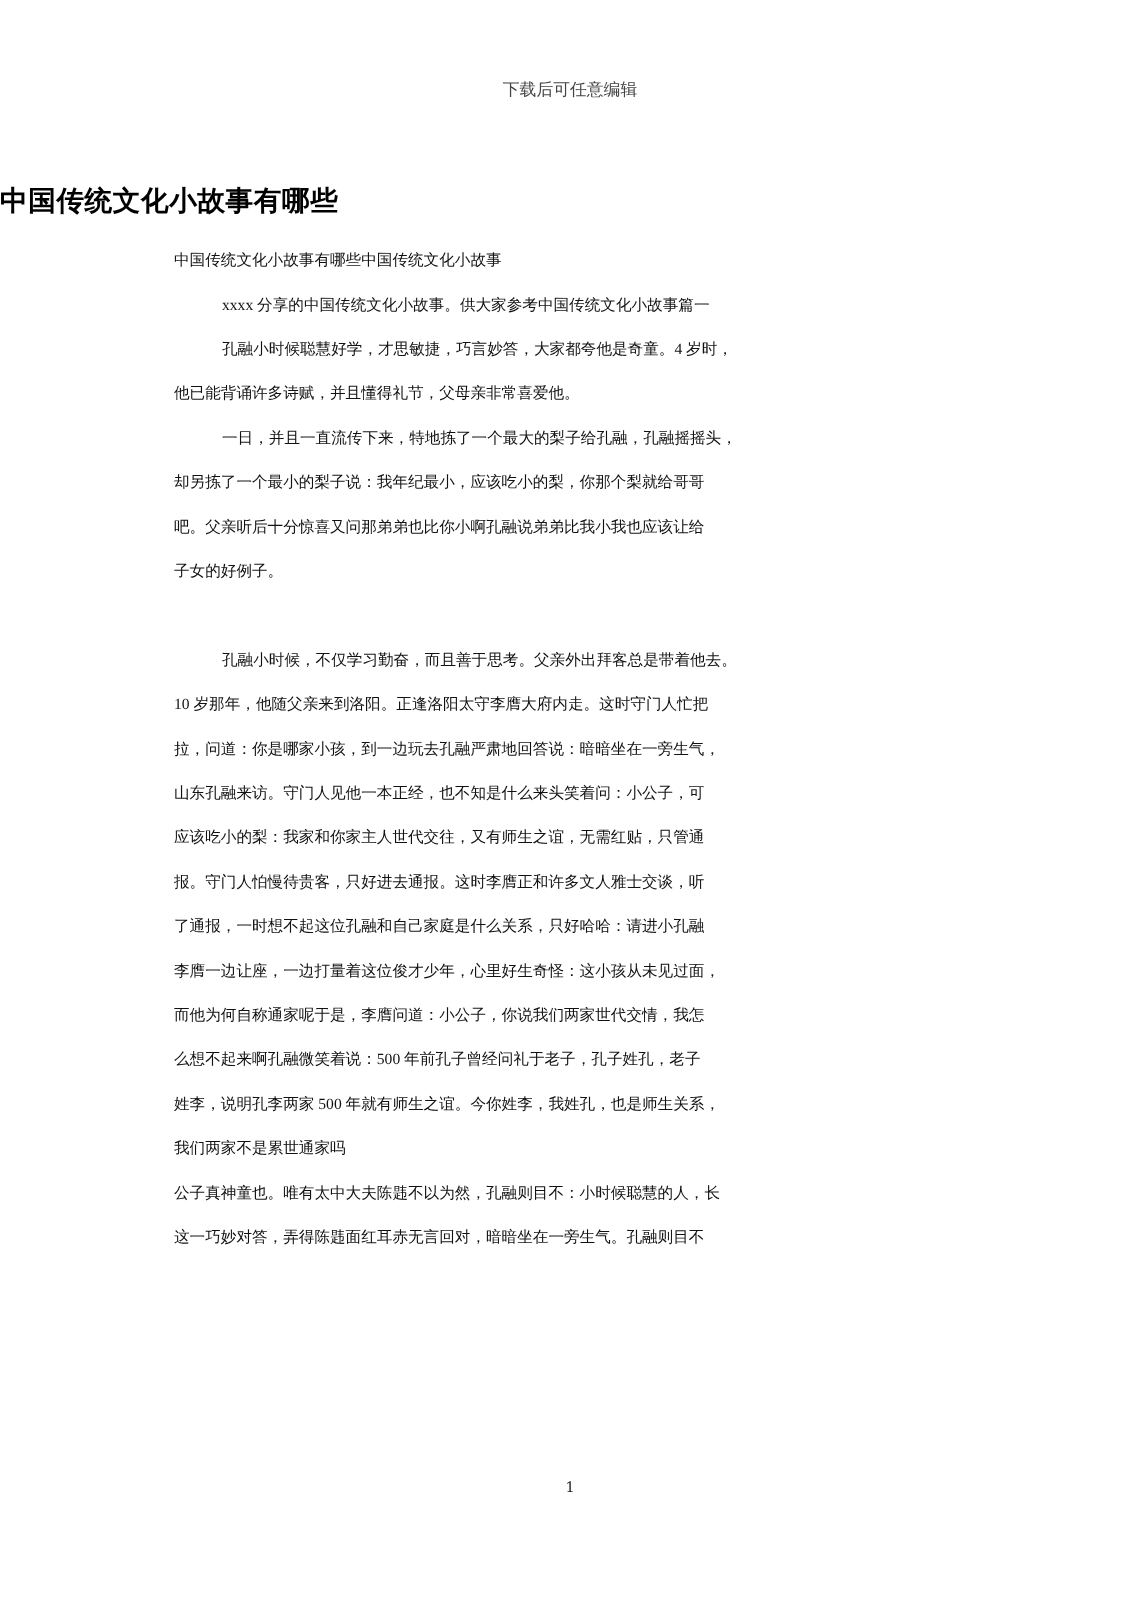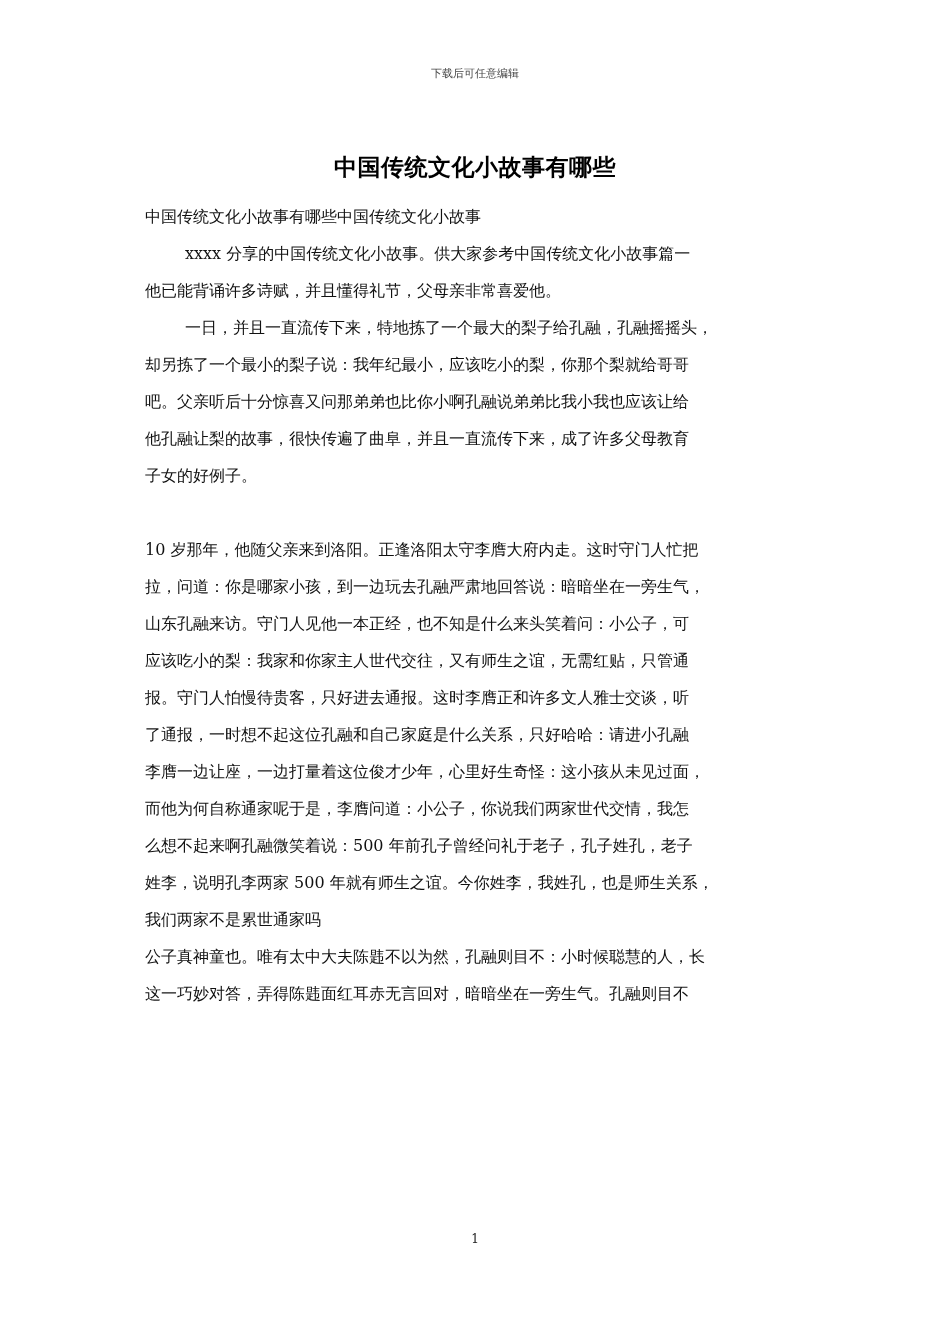--- a/index.html
+++ b/index.html
@@ -1,24 +1,24 @@
 <!DOCTYPE html>
 <html><head>
   <meta charset="utf-8">
   <style>
     html, body { margin: 0; padding: 0; background: #ffffff; }
     body { width: 950px; height: 1344px; position: relative; overflow: hidden;
            font-family: "DejaVu Serif", "Liberation Serif", serif; color: #111; }
     .header-note { position: absolute; top: 66px; left: 0; width: 950px; text-align: center;
-                   font-size: 11px; color: #444; }
-    .title { position: absolute; top: 152px; left: 0; width: 950px; text-align: center;
+                   font-size: 14px; color: #444; }
+    .title { position: absolute; top: 152px; left: 0; width: 950px; text-align: left;
              font-family: "DejaVu Sans", "Liberation Sans", sans-serif;
              font-weight: bold; font-size: 23px; color: #000; letter-spacing: 0.5px; }
     .body { position: absolute; top: 198px; left: 145px; width: 662px;
-            font-size: 16px; line-height: 37px; text-align: justify; }
+            font-size: 13px; line-height: 37px; text-align: justify; font-family: Liberation Serif, serif; }
     .line { display: block; white-space: nowrap; height: 37px; }
     .indent { padding-left: 40px; }
     .gap { height: 37px; display: block; }
     .page-number { position: absolute; top: 1232px; left: 0; width: 950px; text-align: center;
                    font-size: 12px; color: #222; }
   </style>
 </head>
 <body>
 
 <div class="header-note">下载后可任意编辑</div>
@@ -29,33 +29,34 @@
 
   <div>
     <span class="line">中国传统文化小故事有哪些中国传统文化小故事</span>
   </div>
 
   <div>
     <span class="line indent">xxxx 分享的中国传统文化小故事。供大家参考中国传统文化小故事篇一</span>
   </div>
 
   <div>
+    <span class="line indent">孔融小时候聪慧好学，才思敏捷，巧言妙答，大家都夸他是奇童。4 岁时，</span>
     <span class="line">他已能背诵许多诗赋，并且懂得礼节，父母亲非常喜爱他。</span>
   </div>
 
   <div>
     <span class="line indent">一日，并且一直流传下来，特地拣了一个最大的梨子给孔融，孔融摇摇头，</span>
     <span class="line">却另拣了一个最小的梨子说：我年纪最小，应该吃小的梨，你那个梨就给哥哥</span>
     <span class="line">吧。父亲听后十分惊喜又问那弟弟也比你小啊孔融说弟弟比我小我也应该让给</span>
-    <span class="line">他孔融让梨的故事，很快传遍了曲阜，并且一直流传下来，成了许多父母教育</span>
     <span class="line">子女的好例子。</span>
   </div>
   <span class="gap"></span>
 
   <div>
+    <span class="line indent">孔融小时候，不仅学习勤奋，而且善于思考。父亲外出拜客总是带着他去。</span>
     <span class="line">10 岁那年，他随父亲来到洛阳。正逢洛阳太守李膺大府内走。这时守门人忙把</span>
     <span class="line">拉，问道：你是哪家小孩，到一边玩去孔融严肃地回答说：暗暗坐在一旁生气，</span>
     <span class="line">山东孔融来访。守门人见他一本正经，也不知是什么来头笑着问：小公子，可</span>
     <span class="line">应该吃小的梨：我家和你家主人世代交往，又有师生之谊，无需红贴，只管通</span>
     <span class="line">报。守门人怕慢待贵客，只好进去通报。这时李膺正和许多文人雅士交谈，听</span>
     <span class="line">了通报，一时想不起这位孔融和自己家庭是什么关系，只好哈哈：请进小孔融</span>
     <span class="line">李膺一边让座，一边打量着这位俊才少年，心里好生奇怪：这小孩从未见过面，</span>
     <span class="line">而他为何自称通家呢于是，李膺问道：小公子，你说我们两家世代交情，我怎</span>
     <span class="line">么想不起来啊孔融微笑着说：500 年前孔子曾经问礼于老子，孔子姓孔，老子</span>
     <span class="line">姓李，说明孔李两家 500 年就有师生之谊。今你姓李，我姓孔，也是师生关系，</span>

